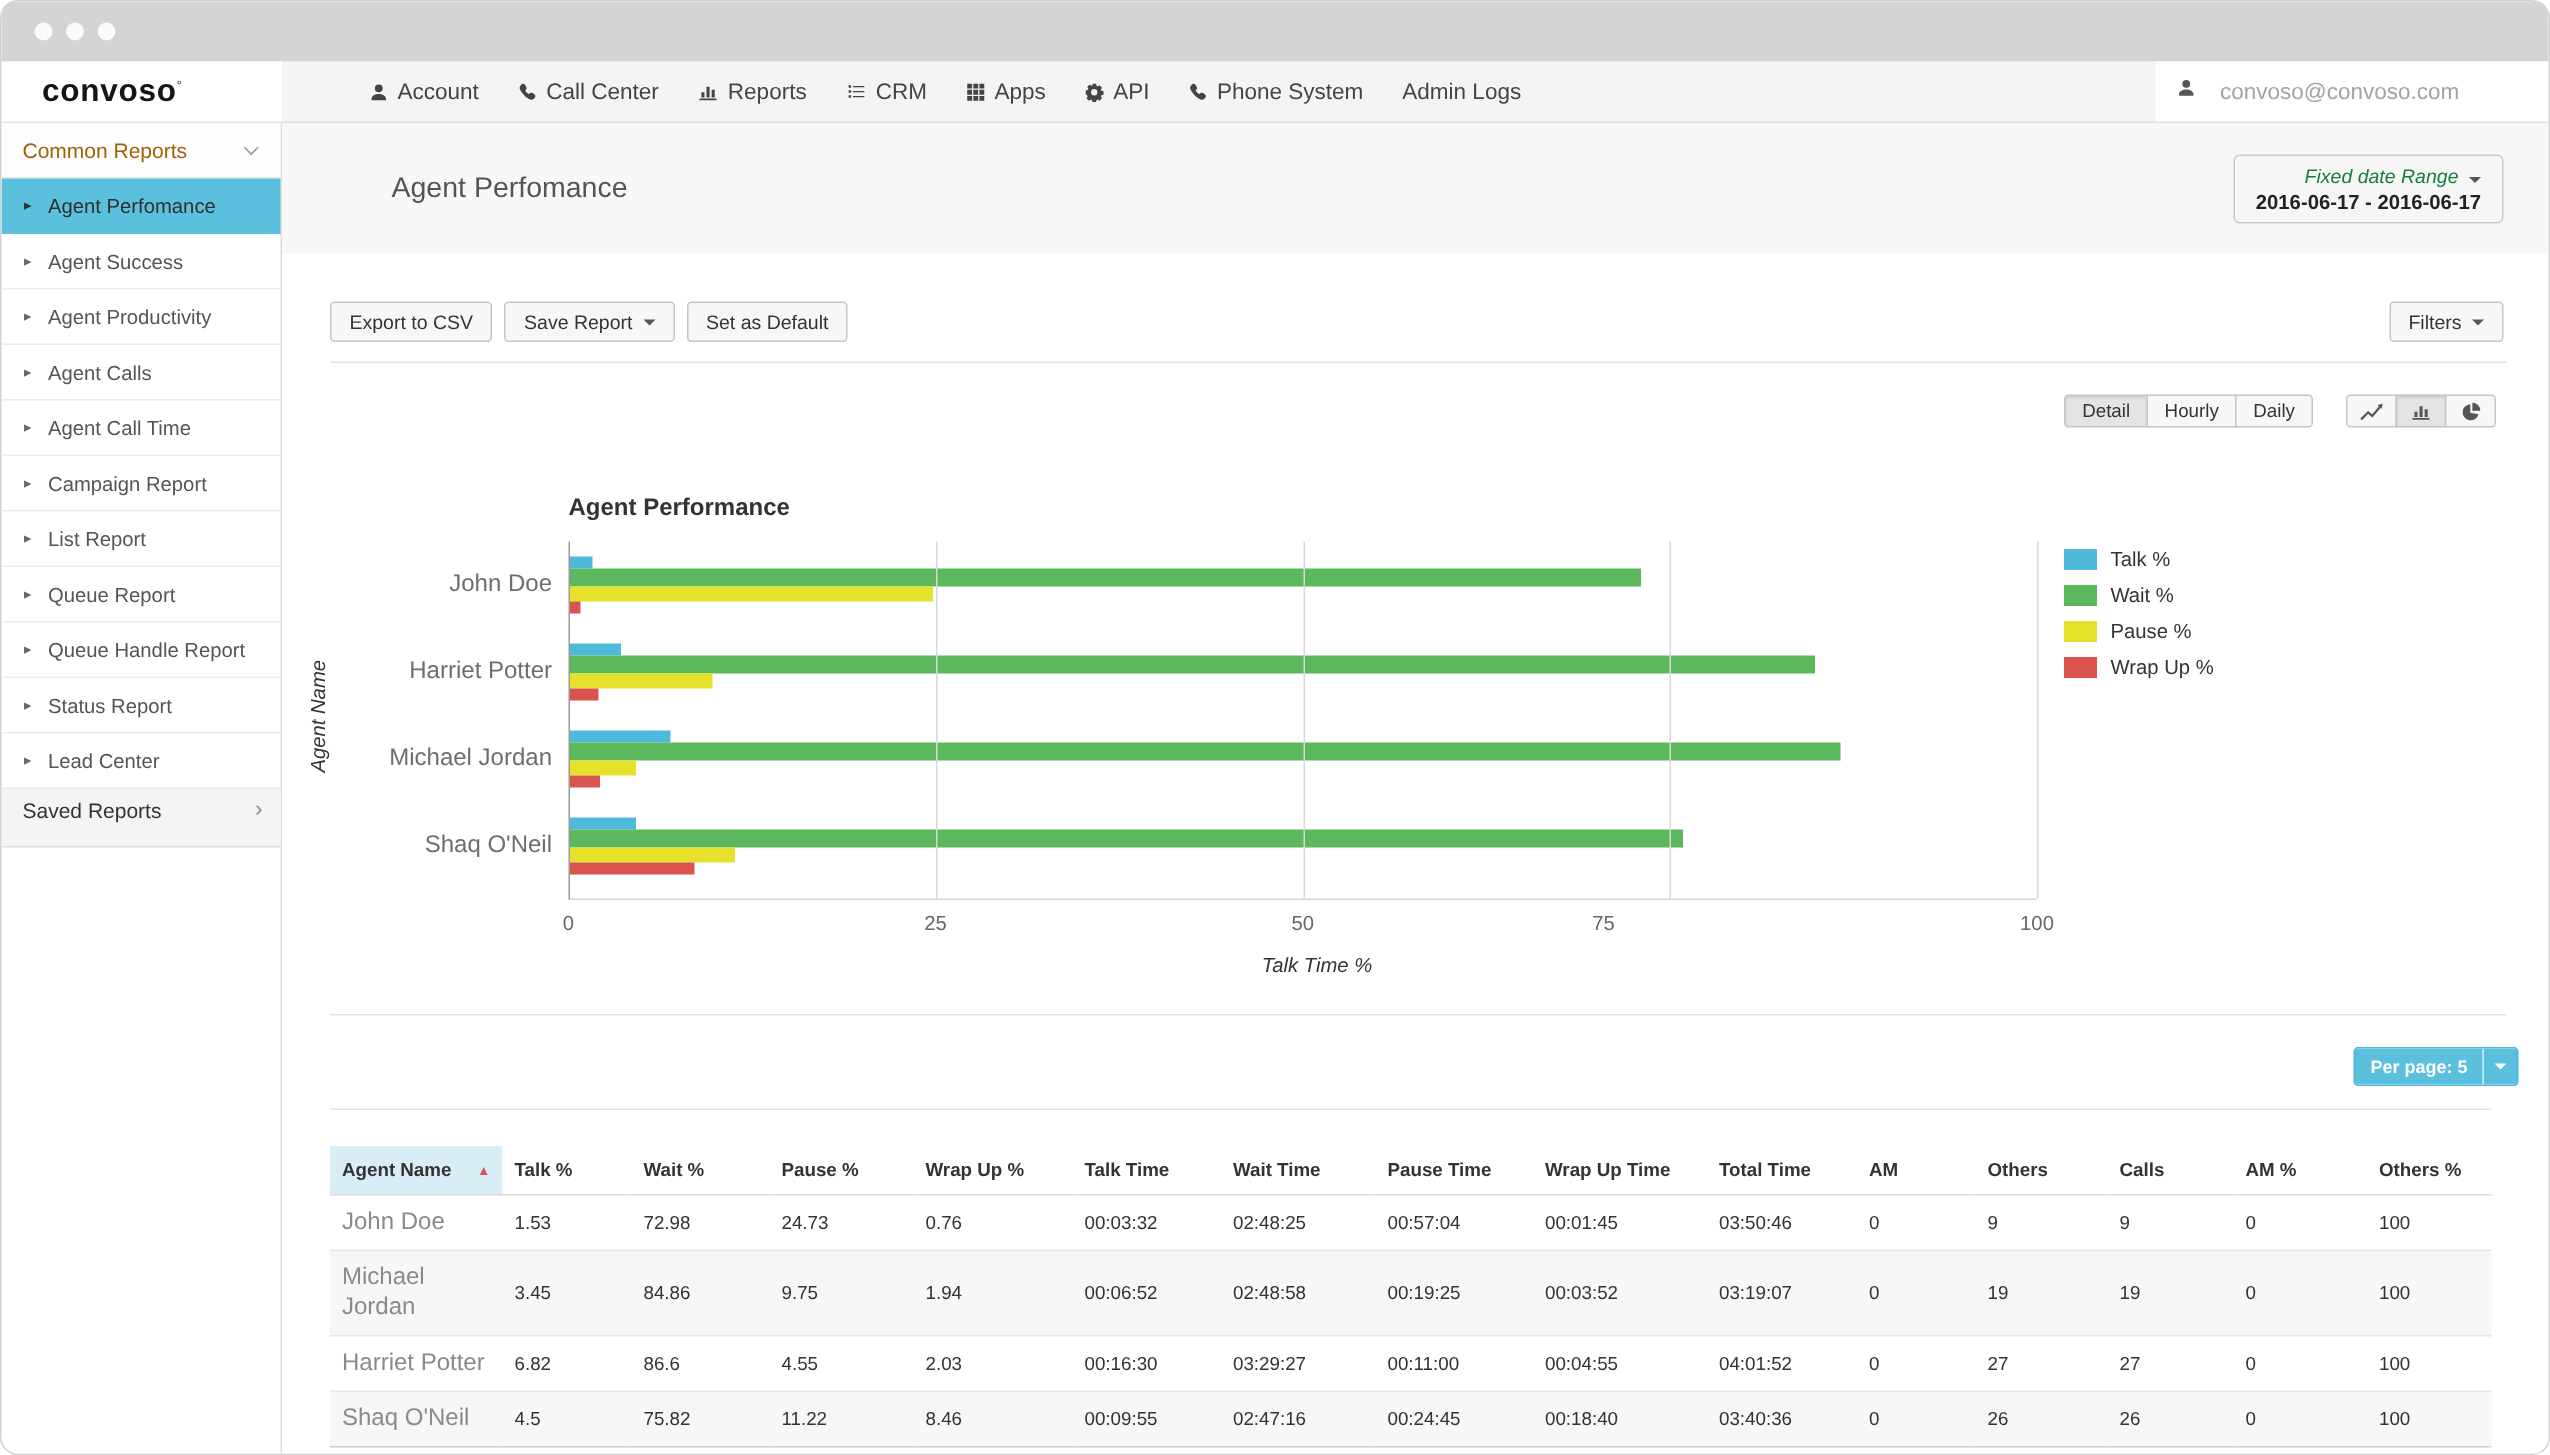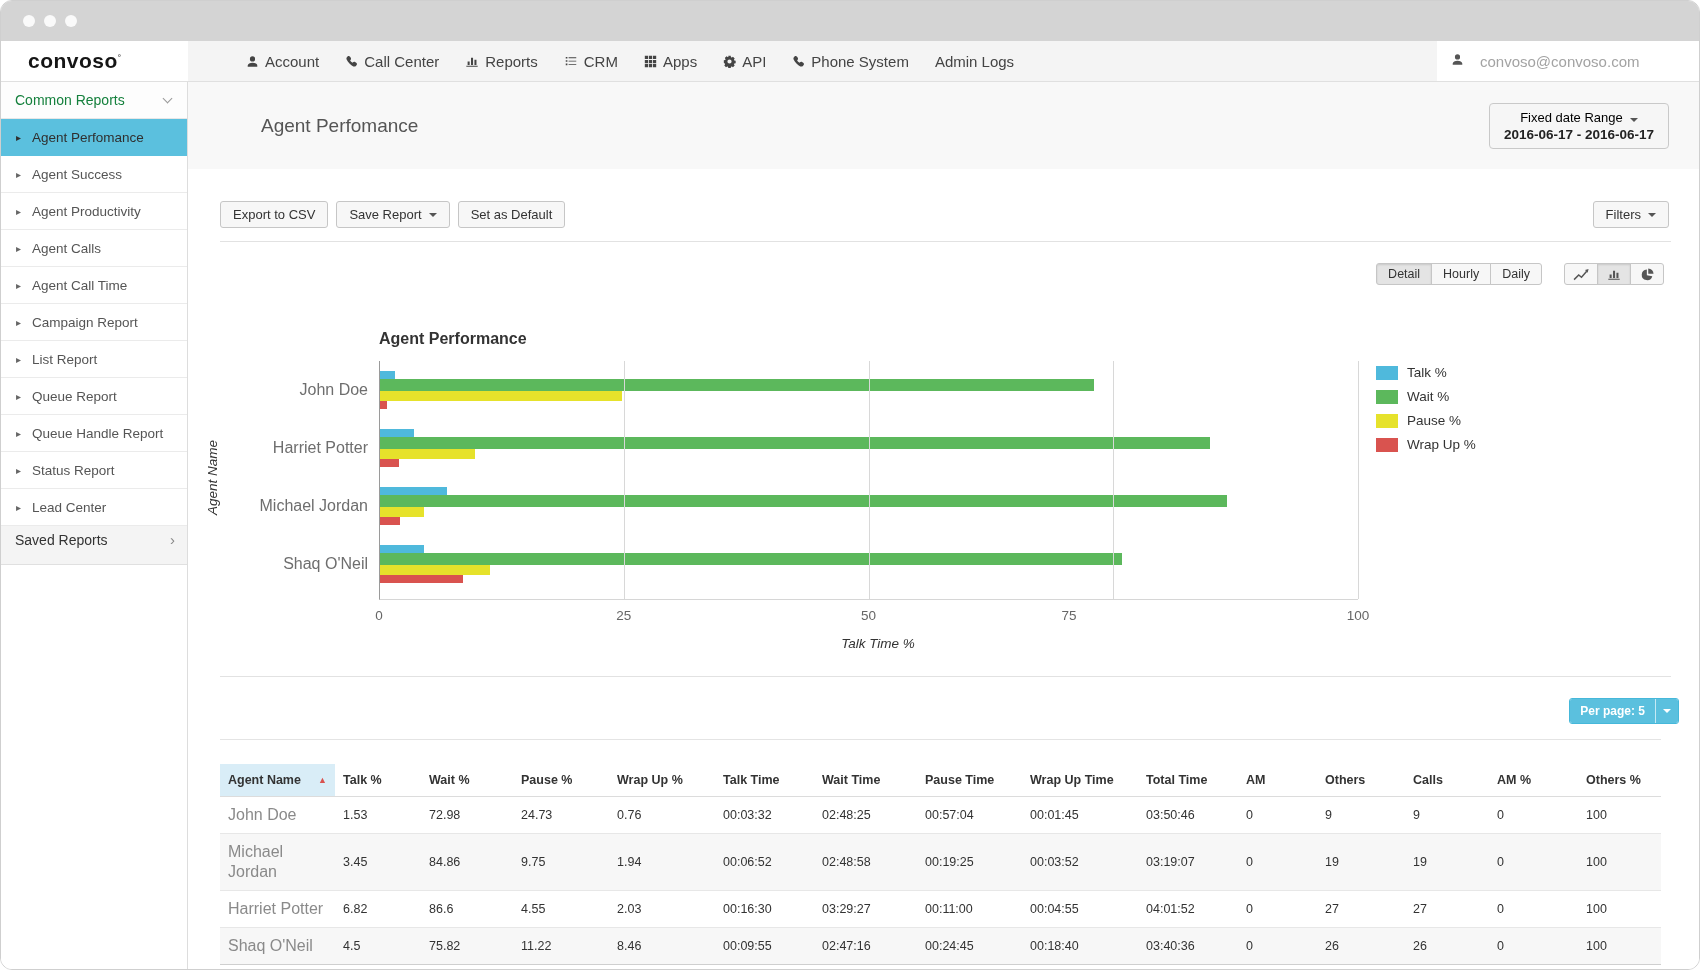--- a/index.html
+++ b/index.html
@@ -22,34 +22,34 @@
   .nav-item svg { display:block; }
   .user-area { margin-left:auto; width:262px; background:#fff; display:flex; align-items:center; gap:16px; padding-left:14px; }
   .user-email { font-size:15px; color:#a3a3a3; }
 
   
   .body-row { display:flex; height:889px; }
   .sidebar { width:187px; border-right:1px solid #ddd; background:#fff; flex:none; }
   .main { flex:1; overflow:hidden; background:#fff; }
 
   
-  .sb-header { height:37px; display:flex; align-items:center; justify-content:space-between; padding:0 16px 0 14px; font-size:14px; color:#15803d; border-bottom:1px solid #e7e7e7; background:#fdfdfd; cursor:pointer; }
+  .sb-header { height:37px; display:flex; align-items:center; justify-content:space-between; padding:0 16px 0 14px; font-size:14px; color:#a16207; border-bottom:1px solid #e7e7e7; background:#fdfdfd; cursor:pointer; }
   .chev-down { width:7px; height:7px; border-right:1px solid #999; border-bottom:1px solid #999; transform:rotate(45deg); margin-top:-3px; }
   .sb-item { height:37px; display:flex; align-items:center; padding-left:15px; font-size:13.5px; color:#555; border-bottom:1px solid #ebebeb; cursor:pointer; }
   .sb-item .caret-r { color:#666; font-size:10px; margin-right:11px; }
   .sb-item.active { background:#5bc0de; color:#2f2f2f; border-bottom:1px solid #5bc0de; }
   .sb-item.active .caret-r { color:#2f2f2f; }
   .sb-footer { height:39px; display:flex; align-items:center; justify-content:space-between; padding:0 12px 11px 14px; font-size:14px; color:#333; background:#f4f4f4; border-bottom:1px solid #e0e0e0; cursor:pointer; }
   .sb-footer .gt { color:#888; font-size:15px; }
 
   
   .page-header { height:87px; background:#f8f8f8; display:flex; align-items:center; justify-content:space-between; padding:0 30px 0 73px; }
   .page-title { font-size:19px; font-weight:normal; color:#555; }
   .date-box { text-align:center; border:1px solid #c9c9c9; border-radius:4px; background:#f6f6f6; padding:6px 14px; cursor:pointer; }
-  .date-label { font-size:13px; color:#000000; }
+  .date-label { font-size:13px; font-style:italic; color:#15803d;text-align:right; }
   .date-value { font-size:13.5px; font-weight:bold; color:#222; margin-top:2px; }
 
   
   .btn { display:inline-flex; align-items:center; padding:5px 12px; font-size:13px; color:#333; background:#f7f7f7; border:1px solid #c6c6c6; border-radius:3px; cursor:pointer; white-space:nowrap; }
   .caret { display:inline-block; width:0; height:0; border-left:4px solid transparent; border-right:4px solid transparent; border-top:4px solid #555; margin-left:7px; }
   .caret.white { border-top-color:#fff; }
   .toolbar { margin-top:32px; padding:0 30px 0 32px; display:flex; gap:8px; }
   .toolbar .spacer { flex:1; }
   .hr { border:none; border-top:1px solid #e2e2e2; margin:13px 28px 0 32px; }
 

